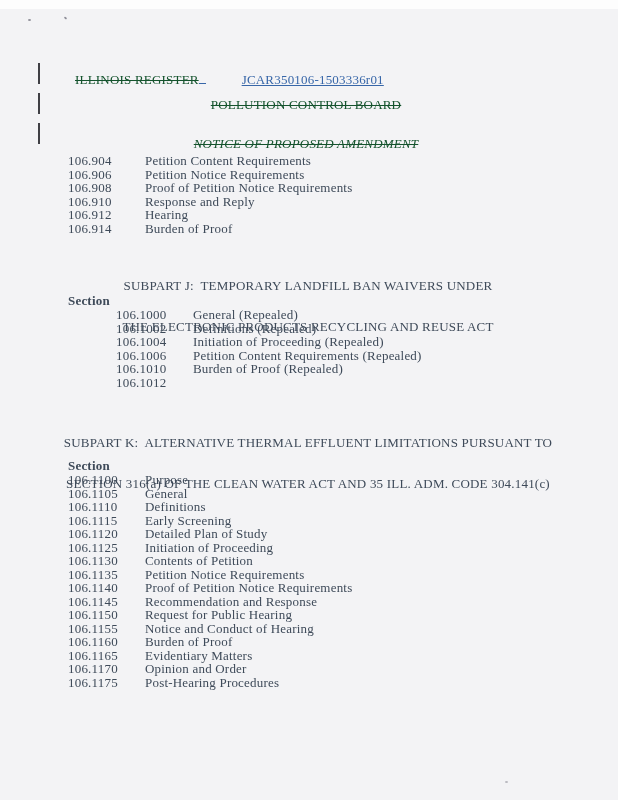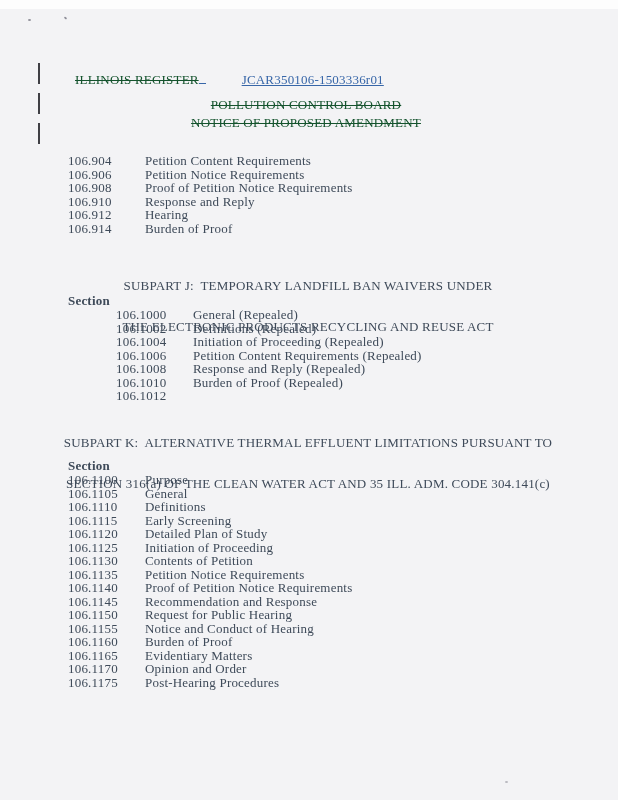--- a/index.html
+++ b/index.html
@@ -49,21 +49,21 @@
     color: #3766a8;
     text-decoration: underline;
     text-decoration-thickness: 1px;
     margin-left: 36px;
   }
   .centered-line {
     position: absolute; left: 0; width: 612px;
     text-align: center; line-height: 13.5px;
   }
   .header-line2 { top: 98px; }
-  .header-line3 { top: 116px; }
+  .header-line3 { top: 137px; font-style: italic; }
 
   .section-list { position: absolute; left: 68px; }
   .list-1 { top: 154px; }
   .list-j { top: 308px; margin-left: 48px; }
   .list-k { top: 473px; }
   .row { display: flex; line-height: 13.5px; }
   .row .num { width: 77px; flex: 0 0 77px; }
   .row .title { white-space: pre; }
 
   .subpart-heading {
@@ -151,24 +151,20 @@
     <div class="row">
       <span class="num">106.1004</span>
       <span class="title">Initiation of Proceeding (Repealed)</span>
     </div>
 
     <div class="row">
       <span class="num">106.1006</span>
       <span class="title">Petition Content Requirements (Repealed)</span>
     </div>
 
-    <div class="row">
-      <span class="num">106.1008</span>
-      <span class="title">Response and Reply (Repealed)</span>
-    </div>
 
     <div class="row">
       <span class="num">106.1010</span>
       <span class="title">Burden of Proof (Repealed)</span>
     </div>
 
     <div class="row">
       <span class="num">106.1012</span>
     </div>
   </div>

